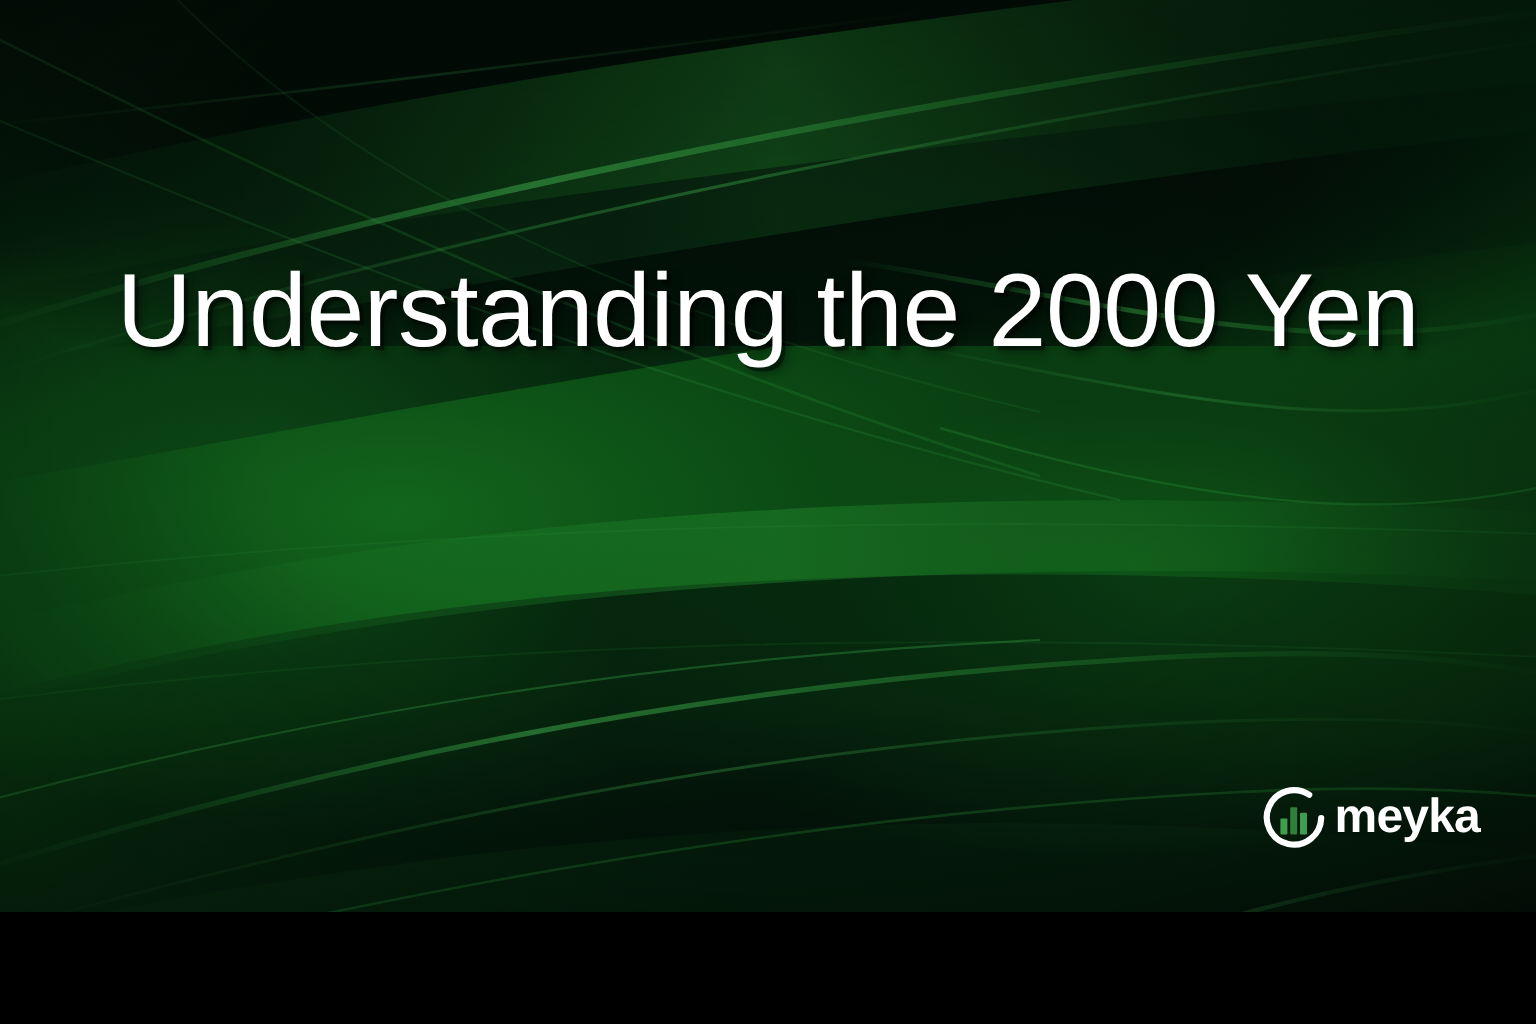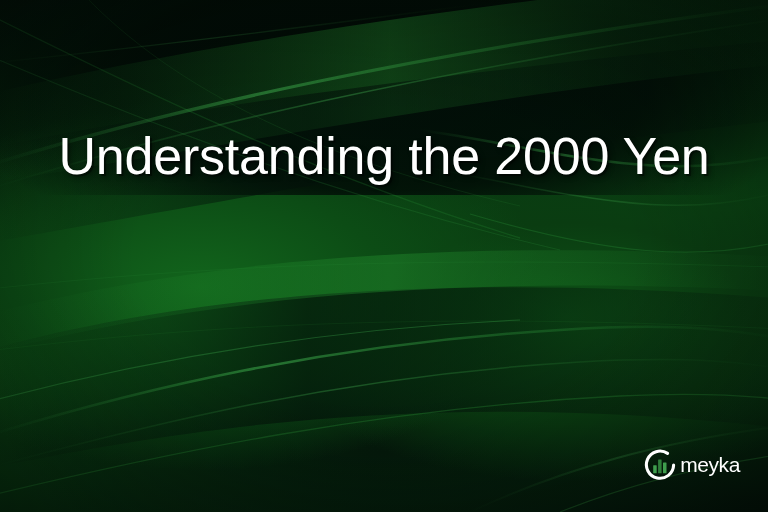--- a/index.html
+++ b/index.html
@@ -3,21 +3,21 @@
 <meta charset="utf-8">
 <style>
   html, body {
     margin: 0;
     padding: 0;
     background: #000;
   }
   .stage {
     position: relative;
     width: 768px;
-    height: 512px;
+    height: 456px;
     overflow: hidden;
     font-family: "Liberation Sans", sans-serif;
     background: #03140a;
   }
 
   
   .bg-base {
     position: absolute;
     inset: 0;
     background:
@@ -65,22 +65,22 @@
     position: absolute;
     right: 28px;
     bottom: 30px;
     display: flex;
     align-items: center;
     gap: 3px;
   }
   .logo-mark { width: 34px; height: 34px; display: block; }
   .logo-word {
     color: #ffffff;
-    font-size: 21px;
-    font-weight: 400;
+    font-size: 24px;
+    font-weight: 700;
     letter-spacing: -0.4px;
     line-height: 1;
     padding-bottom: 1px;
   }
 </style>
 </head>
 <body>
 
 <div class="stage">
 

